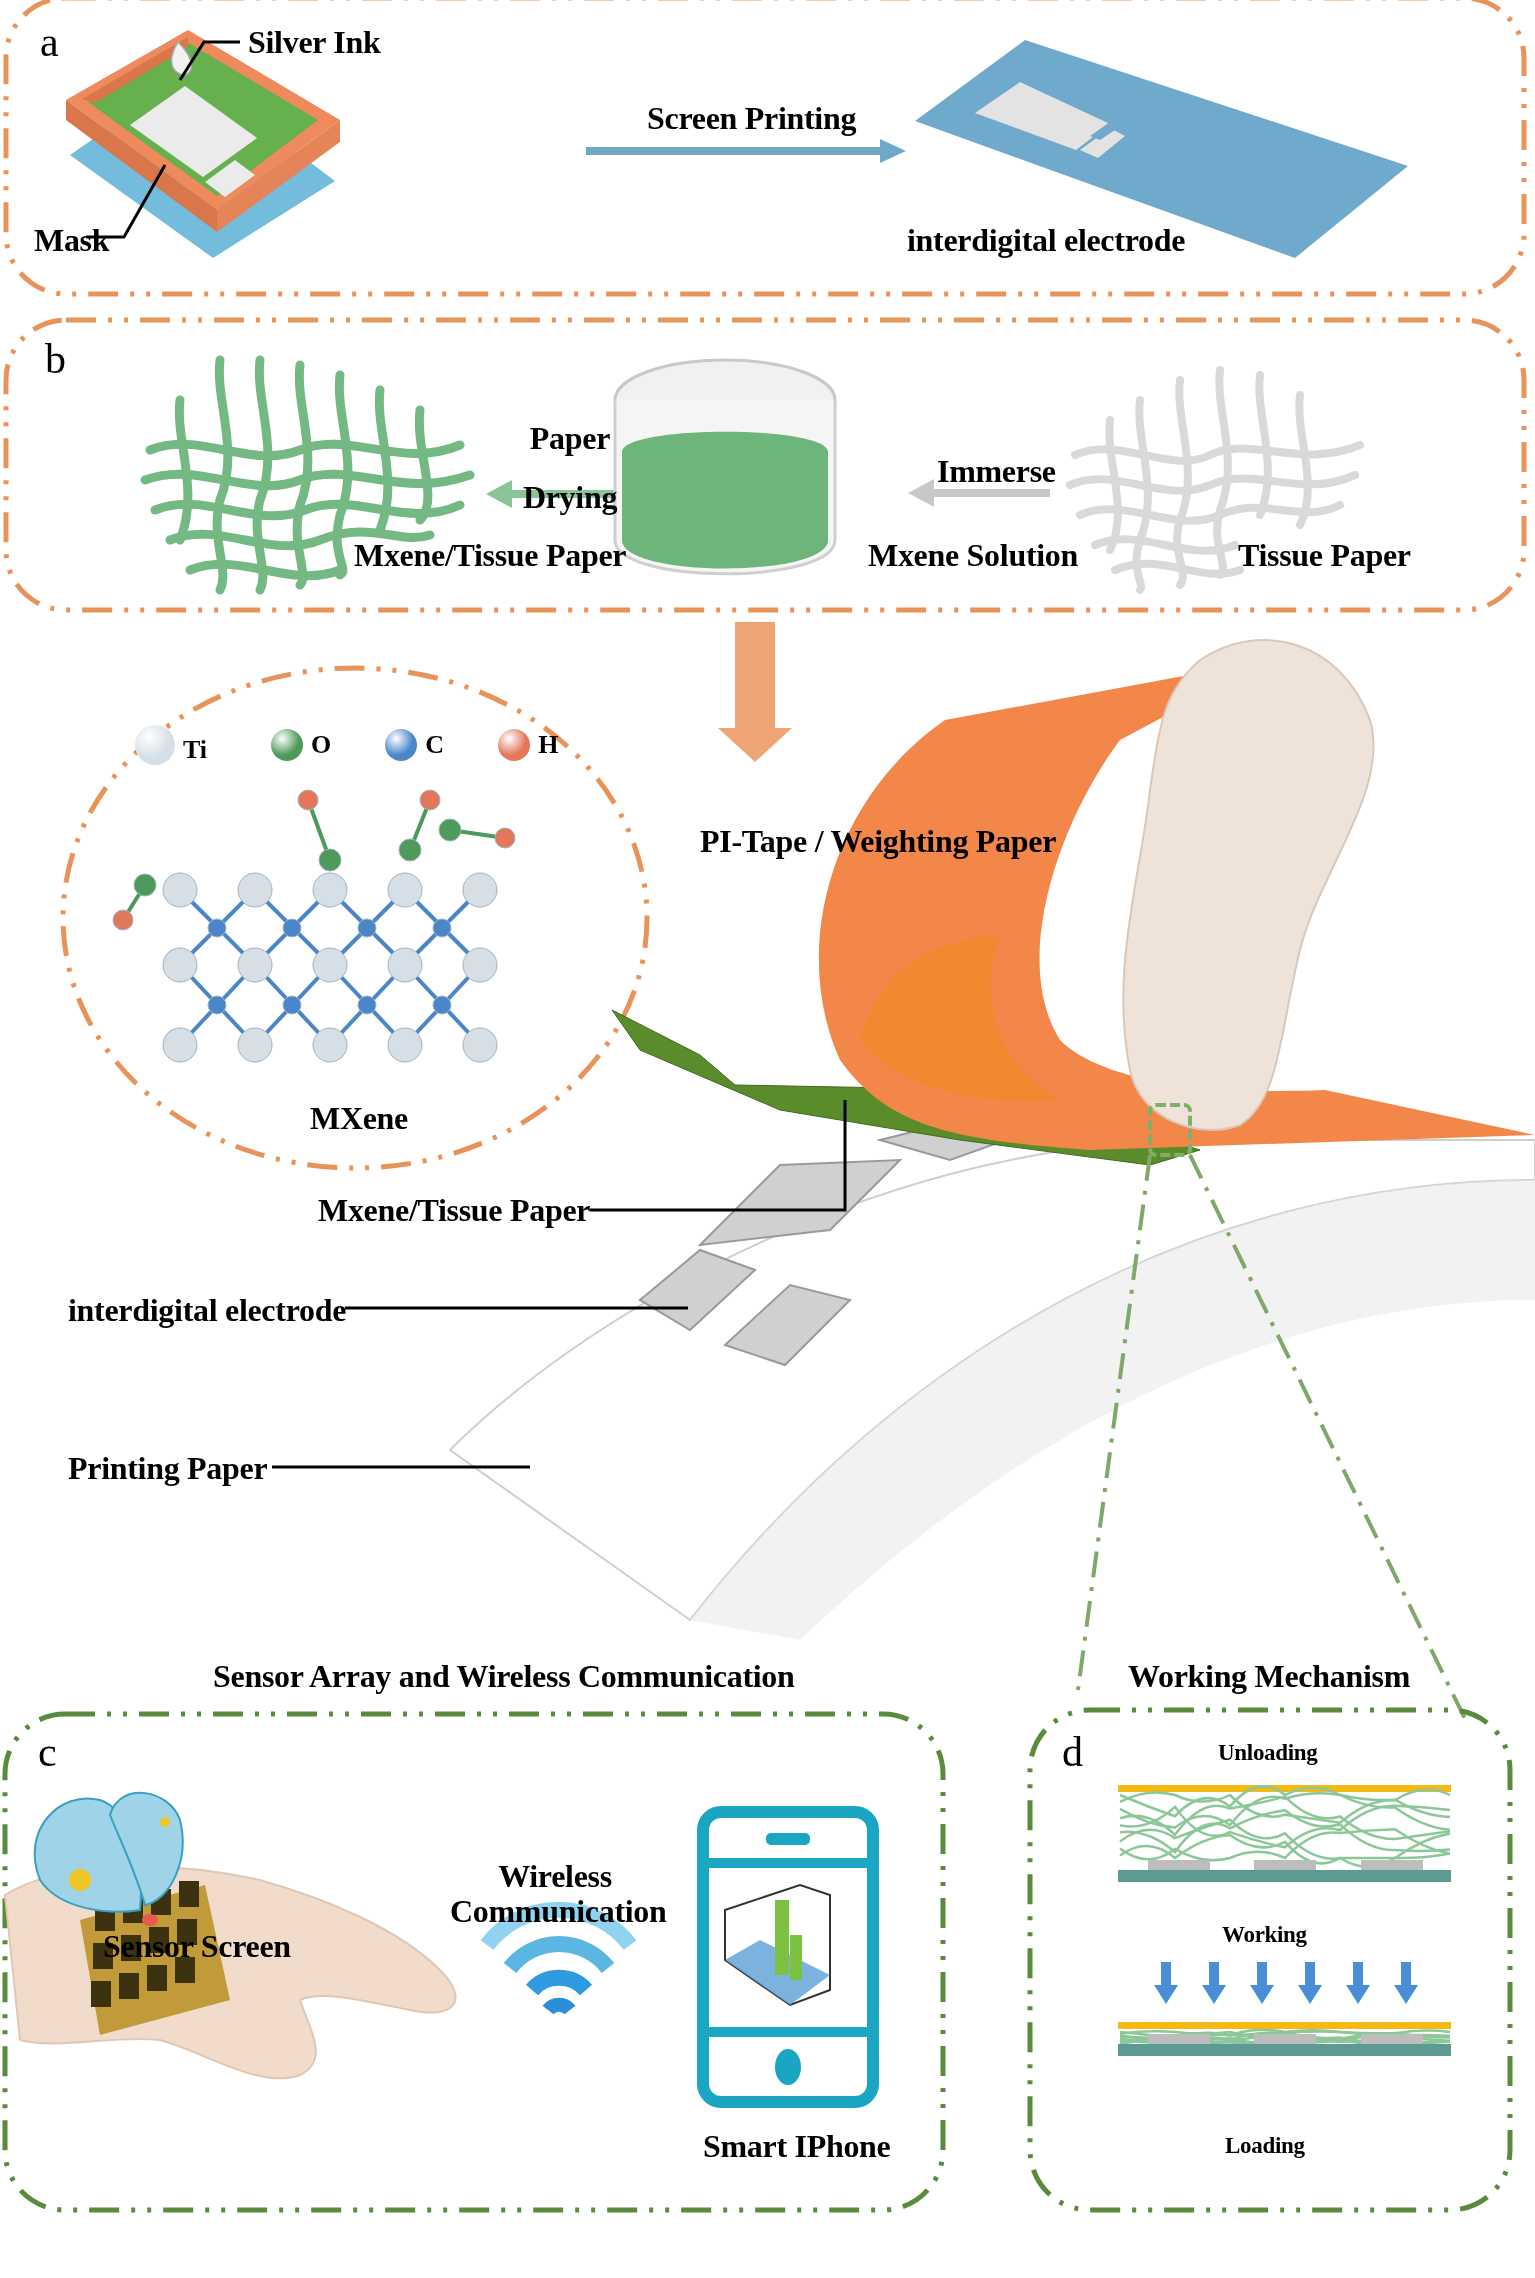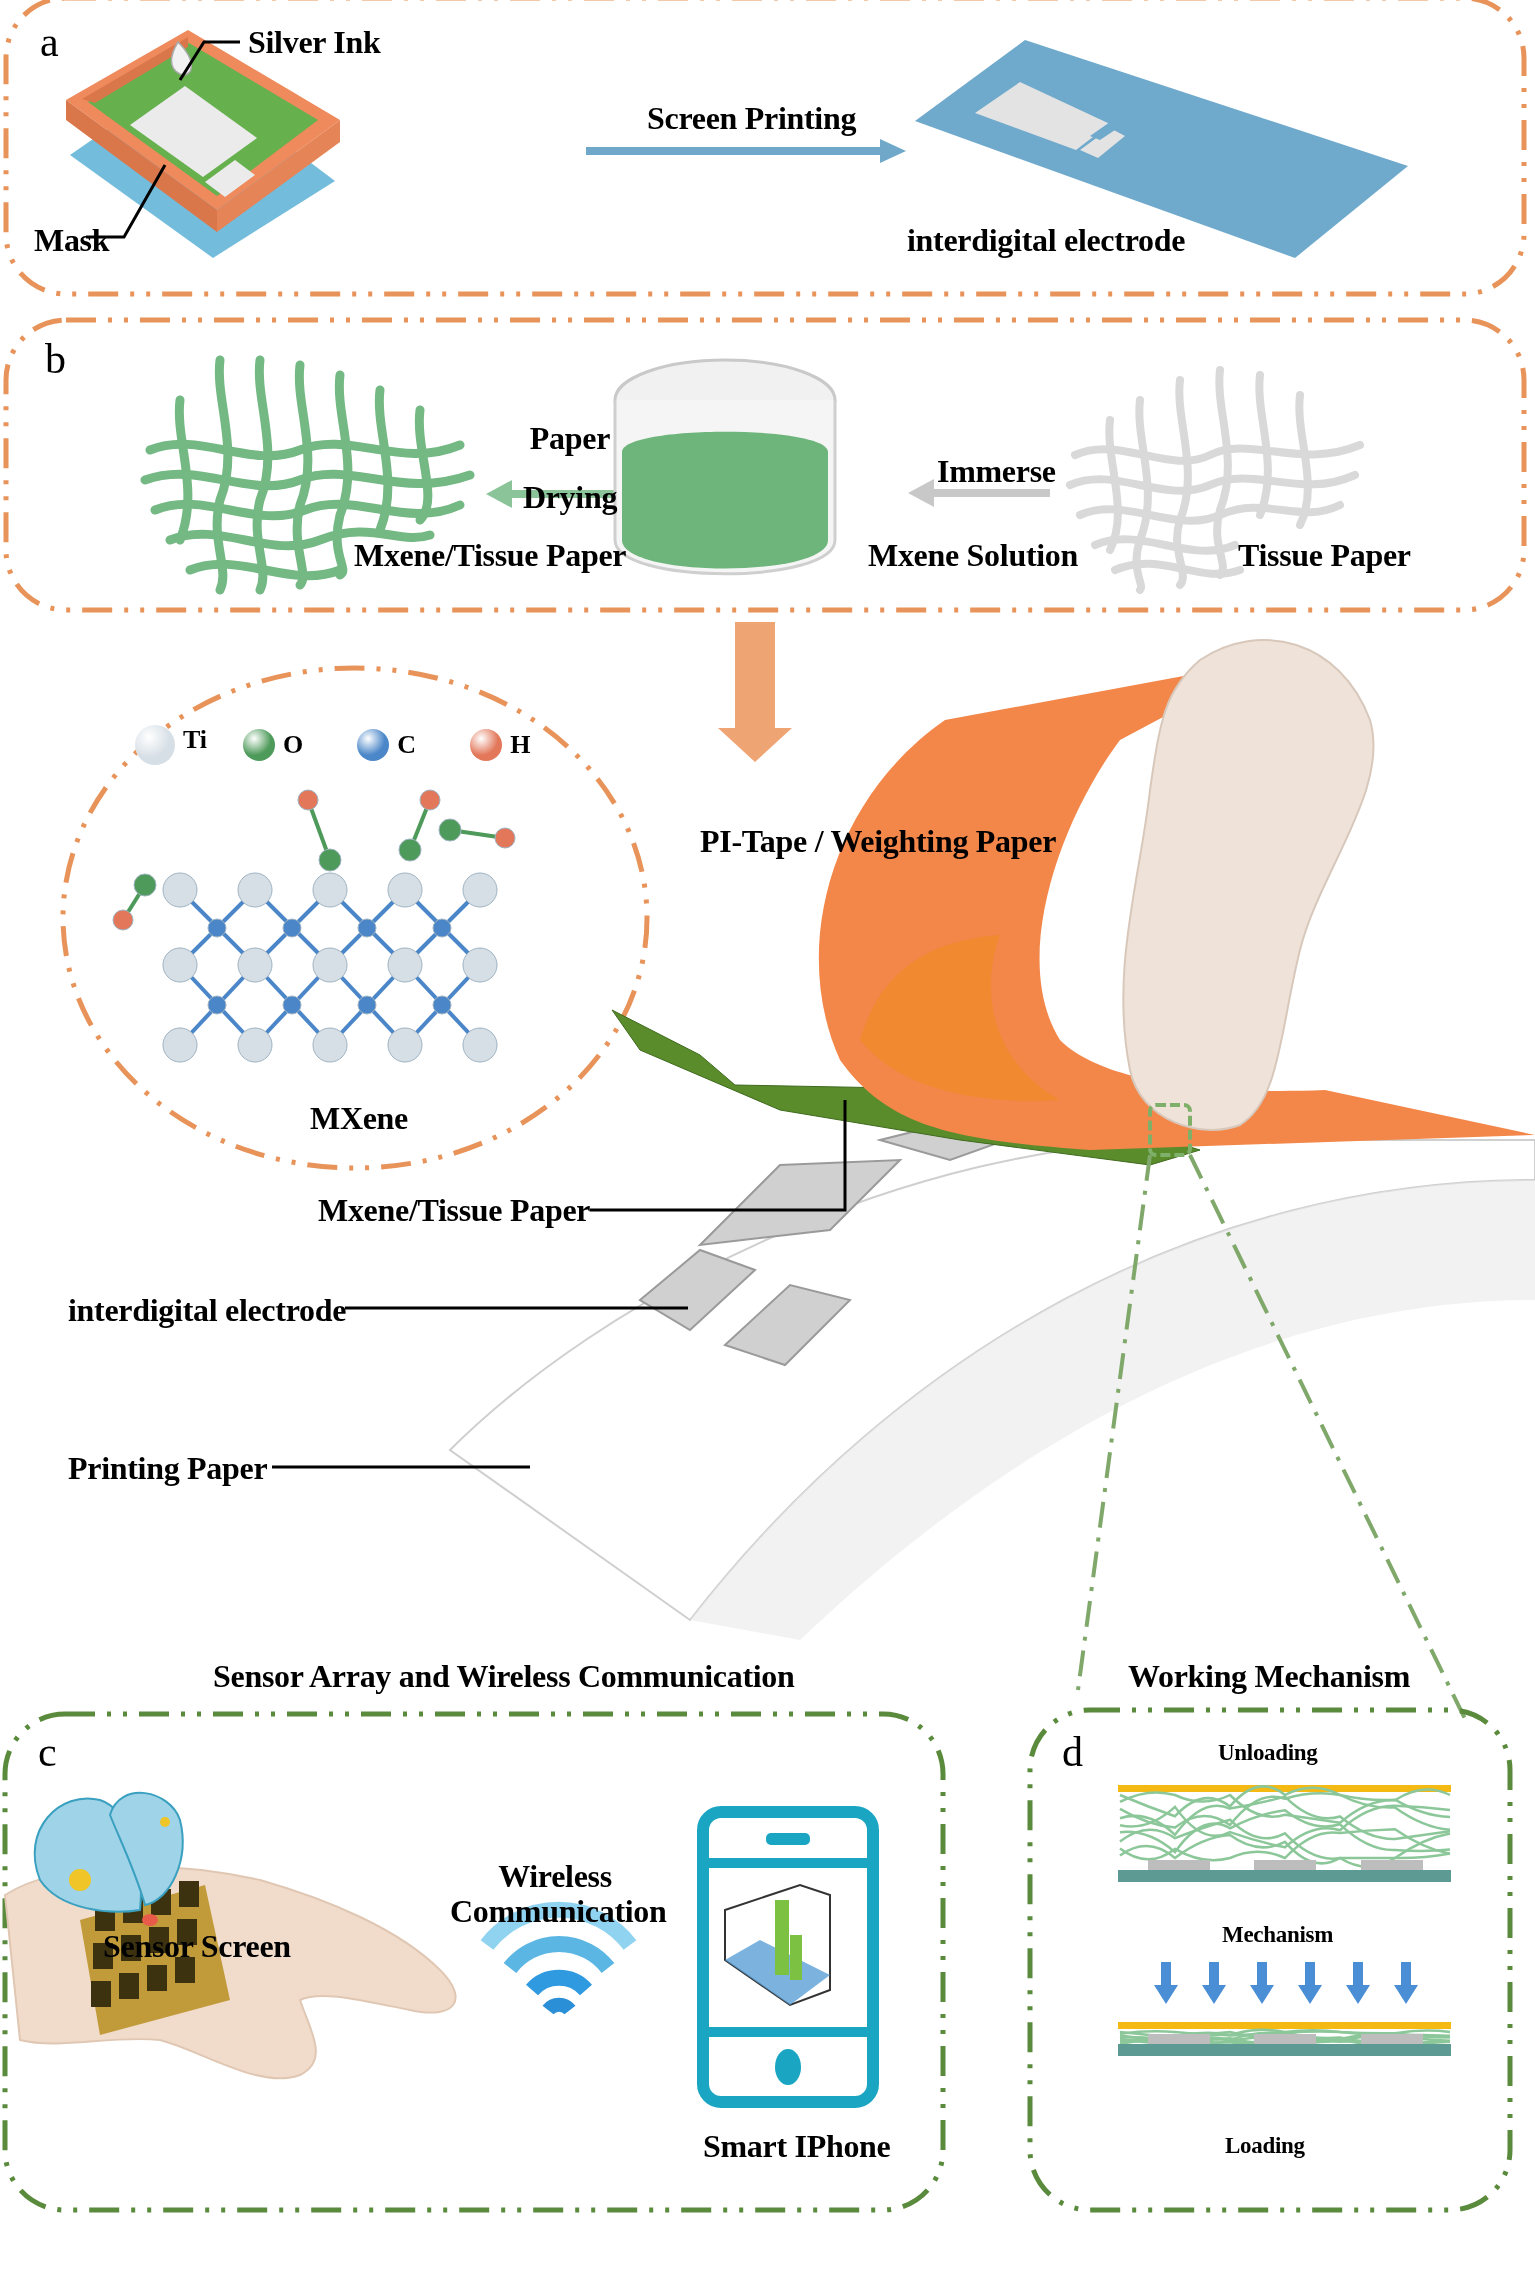--- a/index.html
+++ b/index.html
@@ -303,21 +303,21 @@
 
 <div class="panel-letter" style="left:45px; top:335px;">b</div>
 <div class="lbl center" style="left:500px; top:420px; width:140px;">Paper</div>
 <div class="lbl center" style="left:500px; top:455px; width:140px;margin-top:24px;">Drying</div>
 <div class="lbl" style="left:354px; top:537px;">Mxene/Tissue Paper</div>
 <div class="lbl" style="left:937px; top:453px;">Immerse</div>
 <div class="lbl" style="left:868px; top:537px;">Mxene Solution</div>
 <div class="lbl" style="left:1238px; top:537px;">Tissue Paper</div>
 
 <div class="abs" style="left:135px; top:725px; display:flex; align-items:center; gap:16px;" id="legend">
-    <span style="display: inline-flex; align-items: flex-start; gap: 8px; margin-right: 20px;">
+    <span style="display: inline-flex; align-items: flex-end; gap: 8px; margin-right: 48px;">
       <span style="display: inline-block; width: 40px; height: 40px; border-radius: 50%; background: radial-gradient(circle at 35% 30%, rgb(255, 255, 255) 0%, rgb(214, 223, 230) 55%, rgb(214, 223, 230) 100%);"></span>
       <span style="font-weight: bold; font-size: 26px;">Ti</span>
     </span>
     <span style="display: inline-flex; align-items: center; gap: 8px; margin-right: 38px;">
       <span style="display: inline-block; width: 32px; height: 32px; border-radius: 50%; background: radial-gradient(circle at 35% 30%, rgb(255, 255, 255) 0%, rgb(78, 154, 90) 55%, rgb(78, 154, 90) 100%);"></span>
       <span style="font-weight: bold; font-size: 26px;">O</span>
     </span>
     <span style="display: inline-flex; align-items: center; gap: 8px; margin-right: 38px;">
       <span style="display: inline-block; width: 32px; height: 32px; border-radius: 50%; background: radial-gradient(circle at 35% 30%, rgb(255, 255, 255) 0%, rgb(74, 134, 200) 55%, rgb(74, 134, 200) 100%);"></span>
       <span style="font-weight: bold; font-size: 26px;">C</span>
@@ -338,14 +338,14 @@
 <div class="lbl" style="left:1128px; top:1658px;">Working Mechanism</div>
 
 <div class="panel-letter" style="left:38px; top:1728px;">c</div>
 <div class="lbl" style="left:103px; top:1928px;">Sensor Screen</div>
 <div class="lbl center" style="left:450px; top:1858px; width:210px;">Wireless</div>
 <div class="lbl center" style="left:450px; top:1893px; width:210px;">Communication</div>
 <div class="lbl" style="left:703px; top:2128px;">Smart IPhone</div>
 
 <div class="panel-letter" style="left:1062px; top:1728px;">d</div>
 <div class="lbl" style="left:1218px; top:1740px; font-size:23px;">Unloading</div>
-<div class="lbl" style="left:1222px; top:1922px; font-size:23px;">Mechanism</div>
+<div class="lbl" style="left:1222px; top:1922px; font-size:23px;">Working</div>
 <div class="lbl" style="left:1225px; top:2133px; font-size:23px;">Loading</div>
 
 </body></html>

